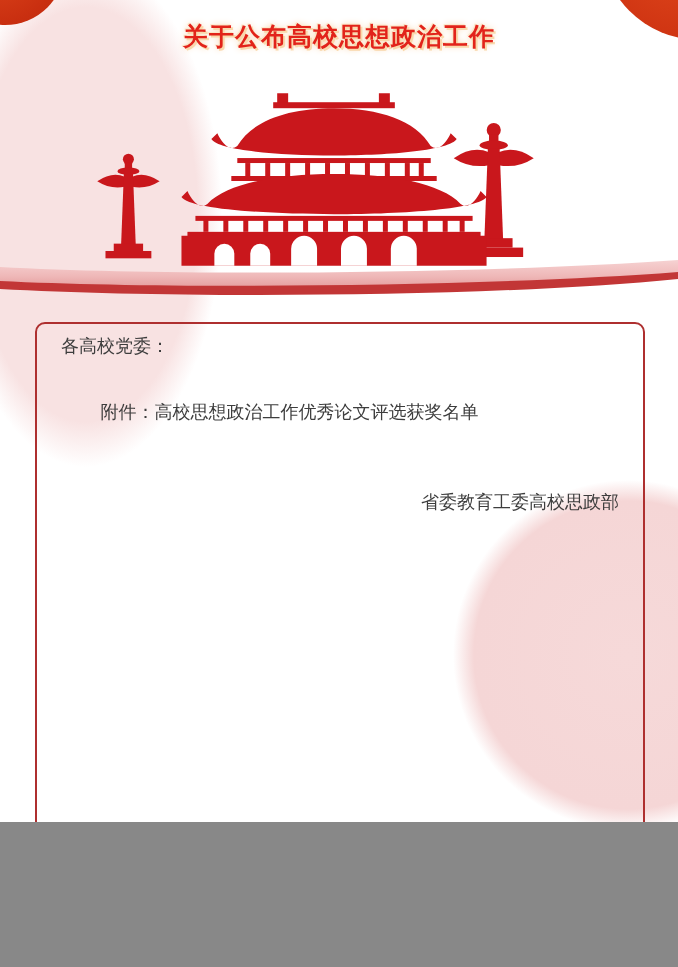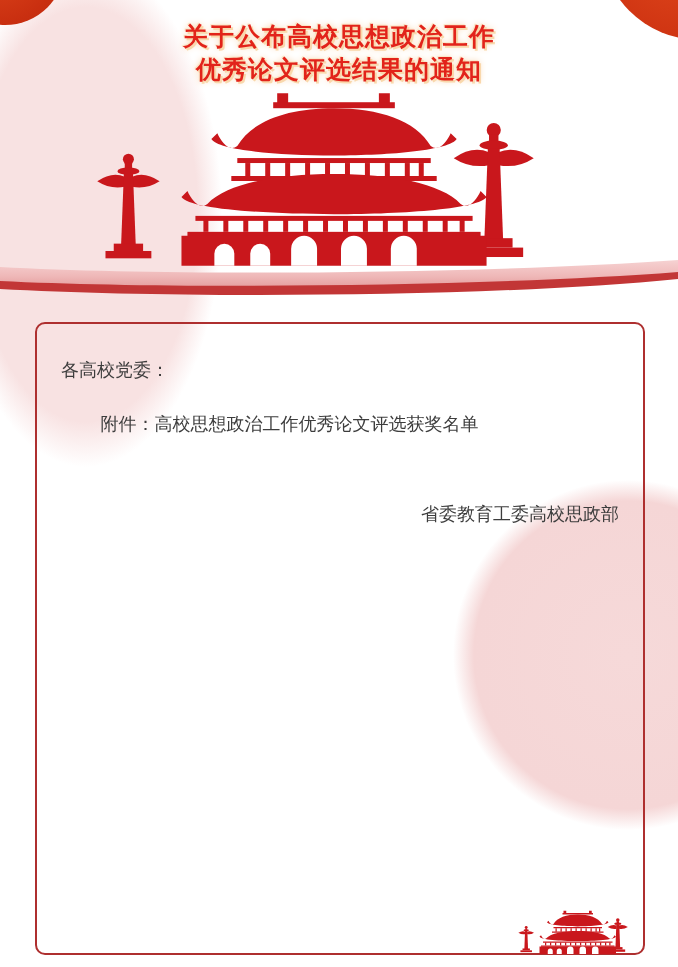--- a/index.html
+++ b/index.html
@@ -1,18 +1,18 @@
 <!DOCTYPE html>
 <html><head>
 <meta charset="utf-8">
 <style>
   * { margin:0; padding:0; box-sizing:border-box; }
   body { background:#888; font-family:"Liberation Sans","DejaVu Sans",sans-serif; }
   .page {
-    position:relative; width:678px; height:967px; margin:0 auto;
+    position:relative; width:678px; height:822px; margin:0 auto;
     background:#ffffff; overflow:hidden;
   }
   
   .decor { position:absolute; border-radius:50%; pointer-events:none; }
   .circle-tl-dark { left:-55px; top:-95px; width:120px; height:120px;
     background:radial-gradient(circle at 40% 40%, #e24a1e 0%, #c92f10 70%, #bd280c 100%); z-index:1; }
   .circle-tr-dark { left:600px; top:-160px; width:200px; height:200px;
     background:radial-gradient(circle at 40% 55%, #e1491d 0%, #ca2e0f 70%, #bd280c 100%); z-index:1; }
   .circle-tl-pink { left:-50px; top:-38px; width:272px; height:505px;
     background:radial-gradient(closest-side, #f8e2e2 0%, #f8e2e2 82%, rgba(248,226,226,0) 100%); z-index:1; }
@@ -28,43 +28,42 @@
   
   .gate-svg { position:absolute; left:0; top:88px; width:678px; height:180px; z-index:2; }
   .band-svg { position:absolute; left:0; top:255px; width:678px; height:44px; z-index:2; }
   
   .card-border {
     position:absolute; left:35px; top:322px; width:610px; height:633px;
     border:2px solid #ae2f2f; border-radius:10px; z-index:3; pointer-events:none;
   }
   .card-content {
     position:absolute; left:37px; top:324px; width:606px; height:629px;
-    padding:28px 24px 18px 24px; z-index:3;
+    padding:4px 24px 18px 24px; z-index:3;
     color:#3d3d3d; font-size:18px; line-height:36px;
   }
   .salutation { text-align:left; }
   .para { text-indent:2em; text-align:justify; }
-  .attachment { text-indent:2.2em; margin-top:18px; }
+  .attachment { text-indent:2.2em; margin-top:30px; }
   .signature { margin-top:54px; text-align:right; line-height:37px; }
   
   .footer-gate { position:absolute; left:494px; top:908px; width:170px; height:48px; z-index:4; }
 </style>
 </head>
 <body>
 
 <div class="page">
 
   <div class="decor circle-tl-pink"></div>
   <div class="decor circle-right-pink"></div>
   <div class="decor circle-tl-dark"></div>
   <div class="decor circle-tr-dark"></div>
 
   <div class="title-block">
     <div class="title-line">关于公布高校思想政治工作</div>
-    <div class="title-line">优秀论文评选结果的通知</div>
   </div>
 
   <svg class="gate-svg" viewBox="0 0 680 180" xmlns="http://www.w3.org/2000/svg">
     <defs>
       <g id="huabiao" fill="#c9171c">
         <circle cx="40" cy="10" r="6"></circle>
         <rect x="36" y="14" width="8" height="7"></rect>
         <ellipse cx="40" cy="23" rx="12" ry="4"></ellipse>
         <path d="M6,34 Q22,23 36,29 L36,40 Q20,43 6,34 Z"></path>
         <path d="M74,34 Q58,23 44,29 L44,40 Q60,43 74,34 Z"></path>

